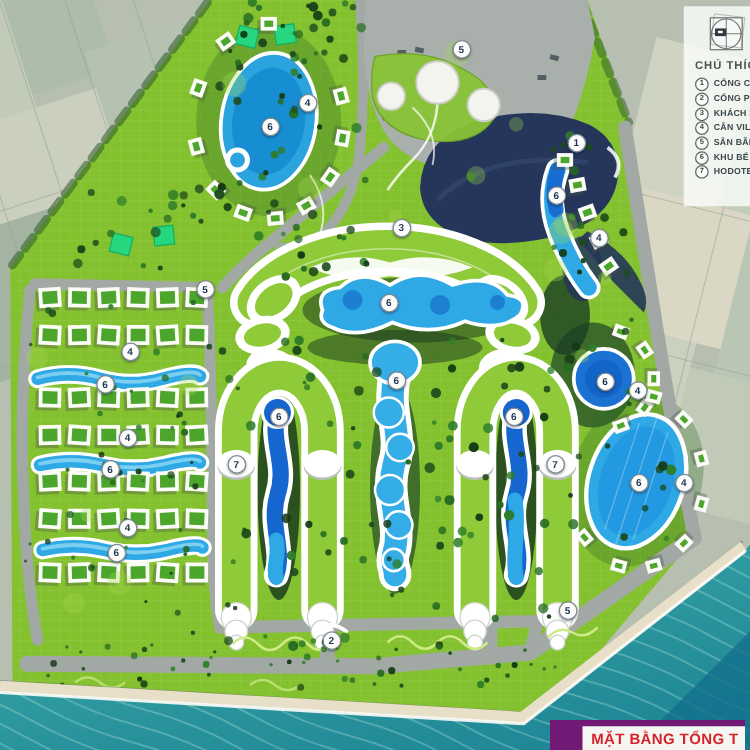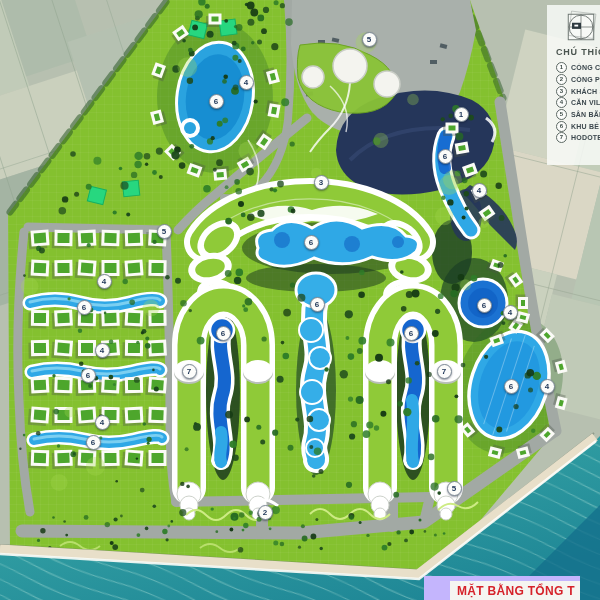--- a/index.html
+++ b/index.html
@@ -14,21 +14,21 @@
   .legend{position:absolute;left:547px;top:5px;width:110px;height:160px;
           background:rgba(250,252,250,.82);z-index:6;padding:4px 0 0 9px;box-sizing:border-box;}
   .legend .logo{display:block;margin:1px 0 3px 8px;}
   .legend h3{margin:3px 0 5px;font-size:9px;letter-spacing:.8px;color:#4b5550;font-weight:bold;}
   .legend ul{list-style:none;margin:0;padding:0;}
   .legend li{display:flex;align-items:center;gap:4px;height:11.7px;white-space:nowrap;}
   .lnum{flex:0 0 auto;width:9px;height:9px;border:1px solid #5e6a65;border-radius:50%;
         font-size:6px;line-height:9px;text-align:center;color:#3c4a46;background:rgba(255,255,255,.65);font-weight:bold;}
   .llab{font-size:7px;font-weight:bold;color:#3b474d;letter-spacing:.2px;}
   
-  .banner-strip{position:absolute;left:424px;top:576px;width:156px;height:24px;background:#c4b5fd;z-index:6;}
+  .banner-strip{position:absolute;left:440px;top:576px;width:156px;height:24px;background:#701a75;z-index:6;}
   .banner-band{position:absolute;left:26px;top:5px;right:0;bottom:0;background:#f5f5f1;
                display:flex;align-items:center;padding-left:7px;}
   .banner-band span{font-size:12px;font-weight:bold;color:#d6222a;letter-spacing:.3px;white-space:nowrap;}
 </style>
 </head>
 <body>
 
 <div class="stage">
 
 <svg class="plan" width="600" height="600" viewBox="0 0 600 600">

